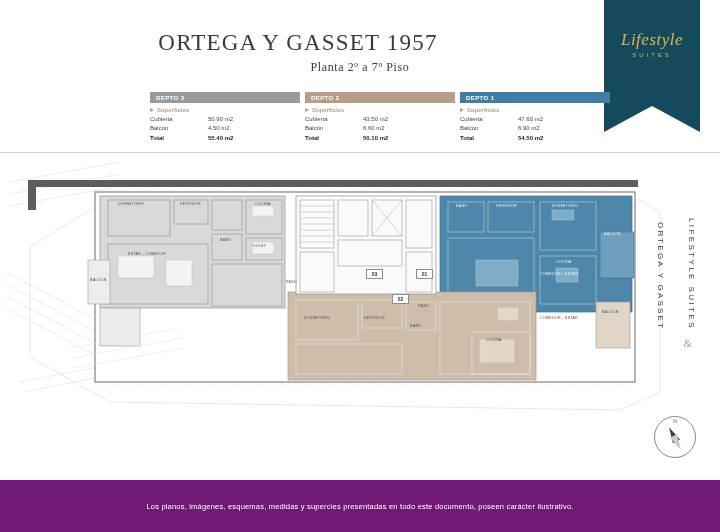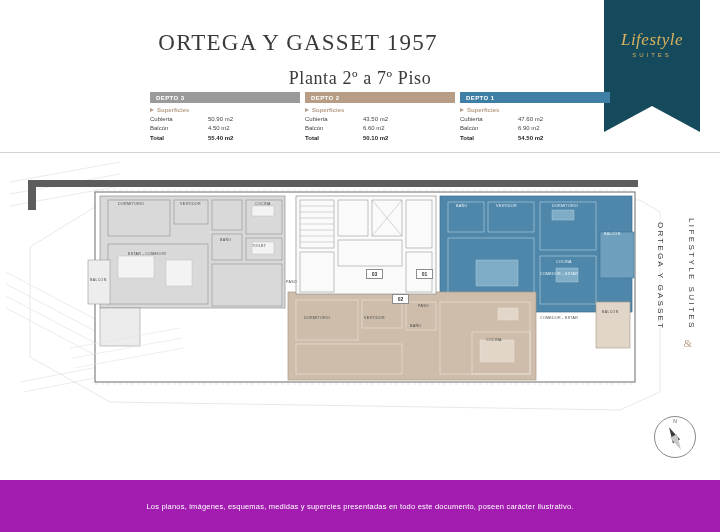--- a/index.html
+++ b/index.html
@@ -14,23 +14,23 @@
   }
 
   
   .header { position:absolute; top:0; left:0; width:720px; height:152px; }
   .title {
     position:absolute; top:30px; left:0; width:596px;
     text-align:center; font-family:"Liberation Serif", serif;
     font-size:23px; letter-spacing:1.2px; color:#3a3a3a;
   }
   .subtitle {
-    position:absolute; top:68px; left:0; width:720px;
+    position:absolute; top:60px; left:0; width:720px;
     text-align:center; font-family:"Liberation Serif", serif;
-    font-size:18px; letter-spacing:0.6px; color:#3a3a3a;
+    font-size:12px; letter-spacing:0.6px; color:#3a3a3a;
   }
 
   
   .logo-badge {
     position:absolute; top:0; right:20px; width:96px; height:106px;
     background:#15495c;
   }
   .logo-badge:after {
     content:""; position:absolute; bottom:-26px; left:0;
     border-left:48px solid #15495c; border-right:48px solid #15495c;
@@ -106,21 +106,21 @@
     border-left:4px solid transparent; border-right:4px solid transparent;
     border-top:16px solid #c9c9c9; transform:translate(-50%,-10%) rotate(-28deg);
     transform-origin:50% 20%;
   }
   .compass .n { position:absolute; top:1px; left:50%; transform:translateX(-50%);
                 font-size:5px; color:#555; }
 
   
   .footer {
     position:absolute; bottom:0; left:0; width:720px; height:52px;
-    background:#a21caf; color:#ffffff; display:flex; flex-direction:column;
+    background:#701a75; color:#ffffff; display:flex; flex-direction:column;
     align-items:center; justify-content:center;
   }
   .footer div { font-size:7.5px; line-height:13px; letter-spacing:0.2px; }
   .rlbl { position:absolute; font-size:3.6px; color:#4a4a4a; letter-spacing:0.3px;
           white-space:nowrap; }
   .unit-badge {
     position:absolute; background:#ffffff; border:0.8px solid #8c8c8c;
     font-size:5px; color:#333; text-align:center; line-height:9px;
     height:10px; width:17px; font-weight:bold;
   }

